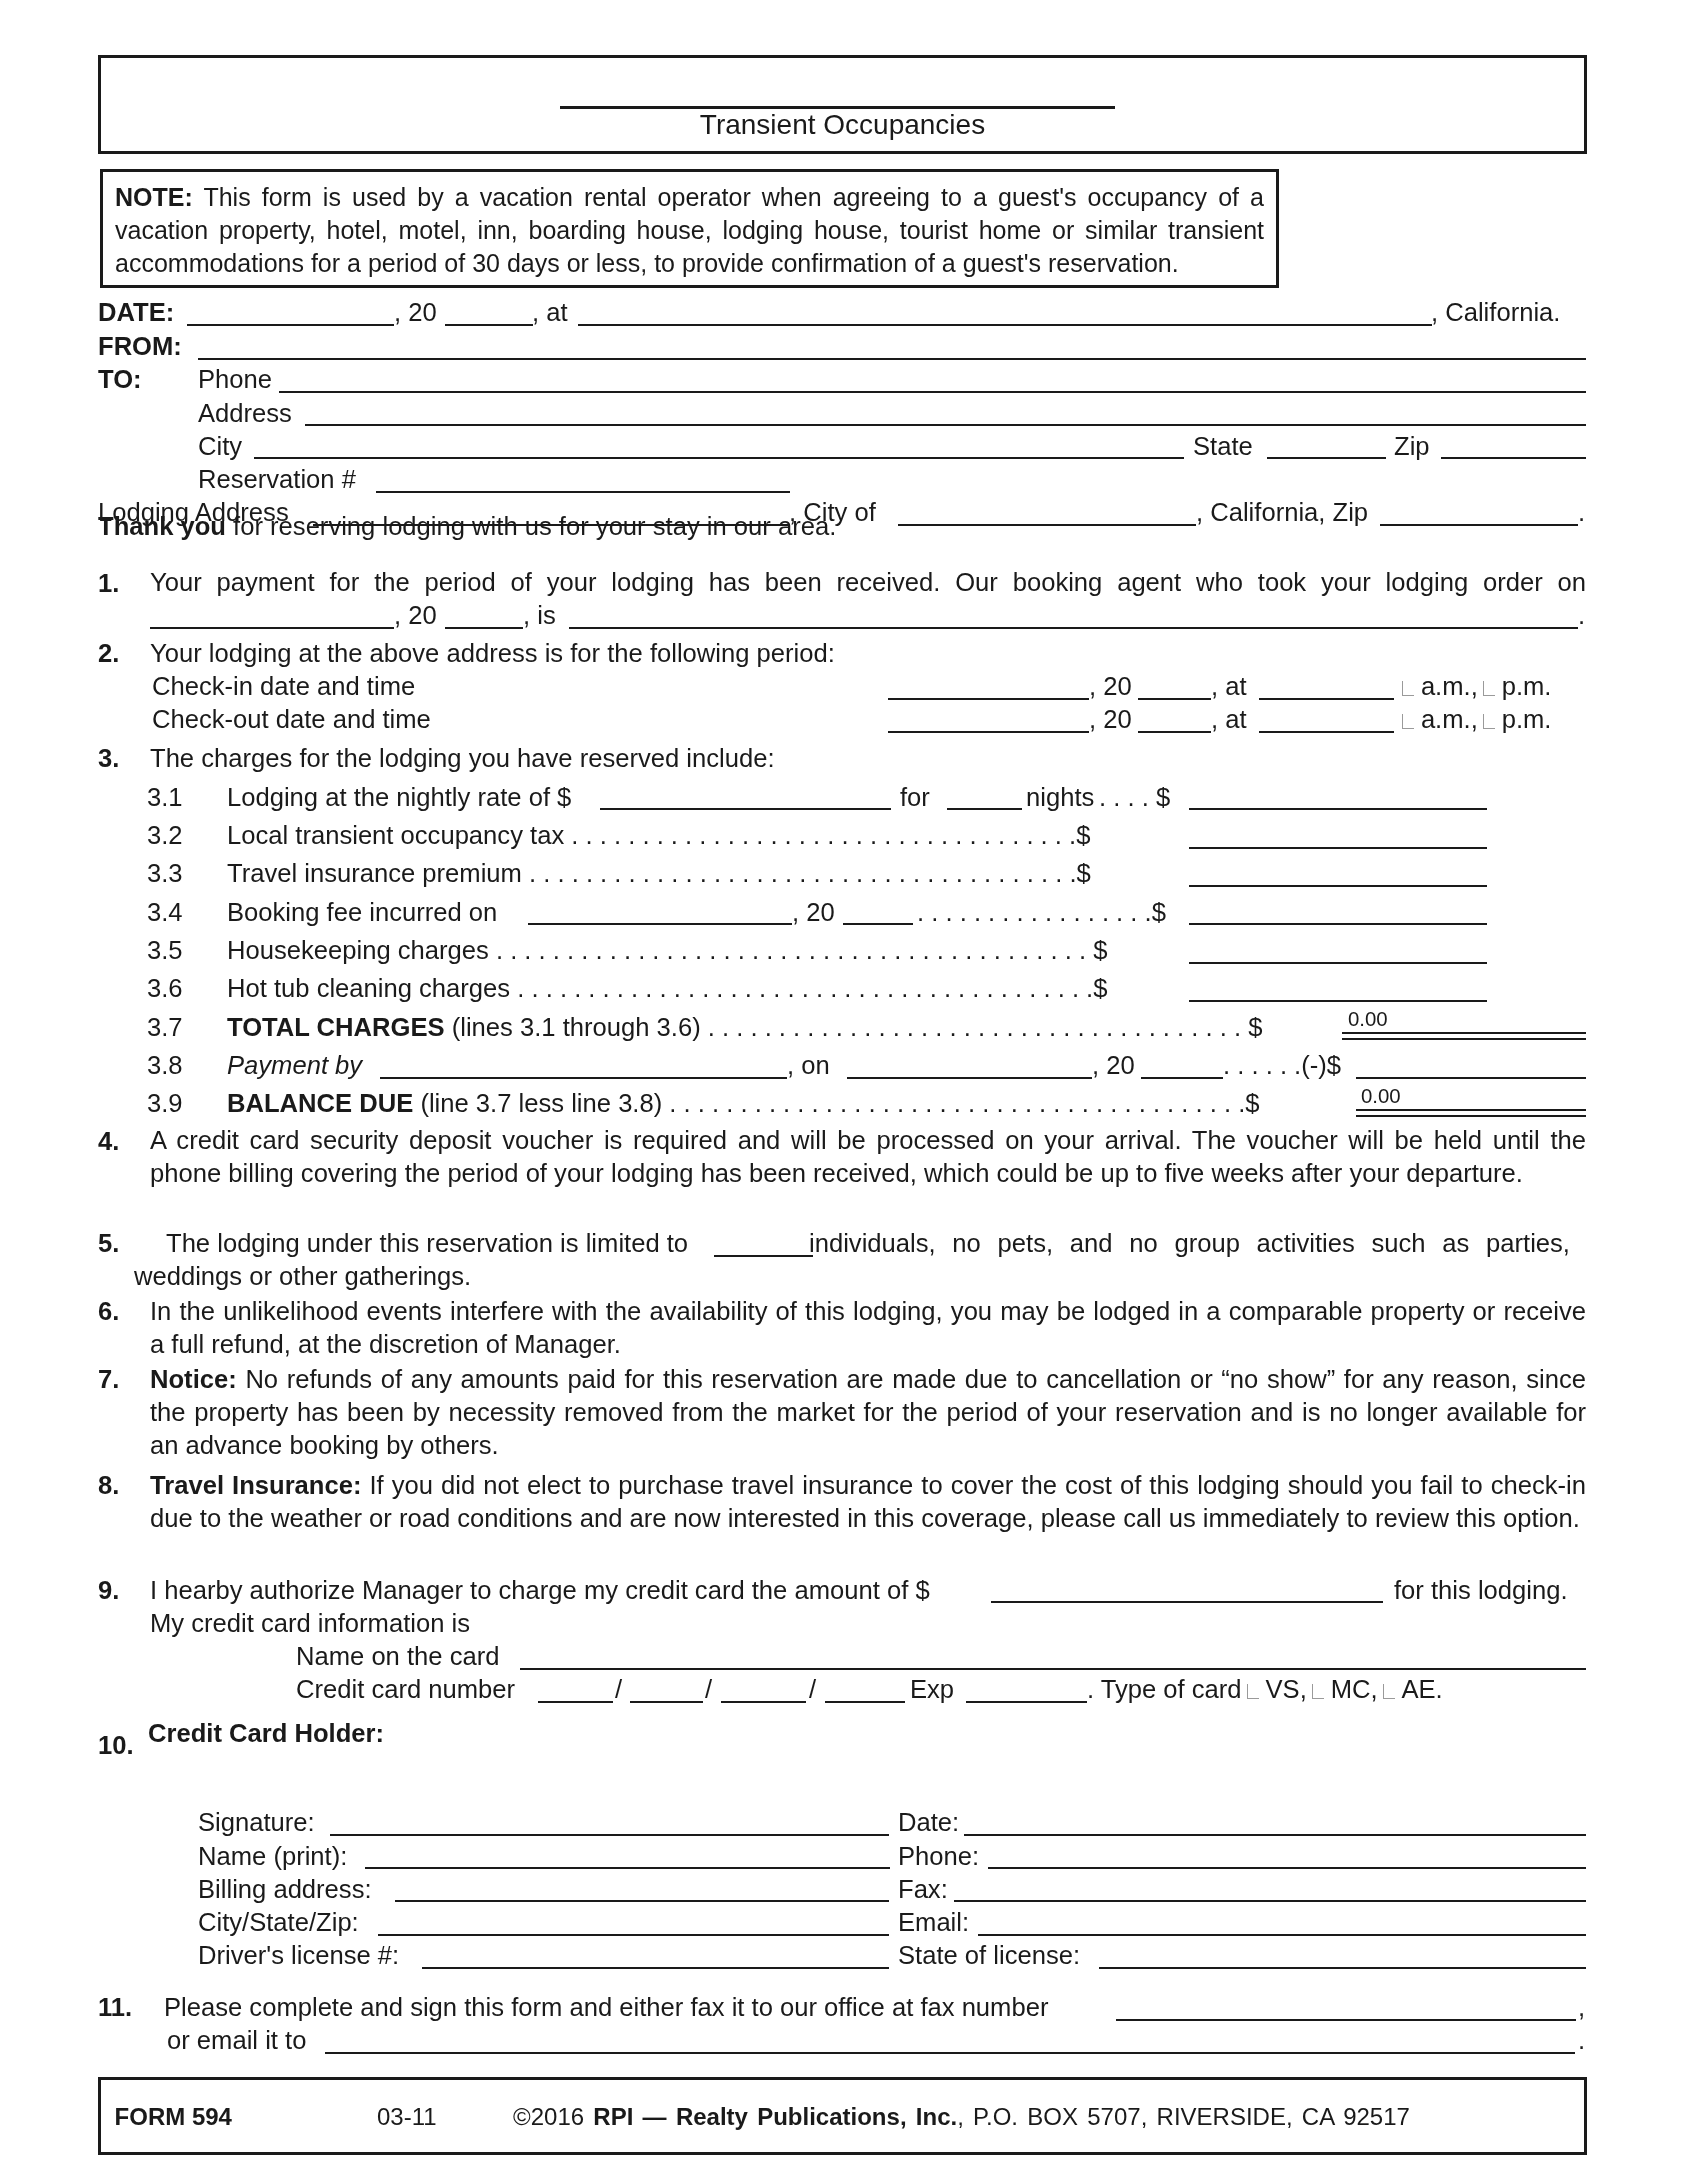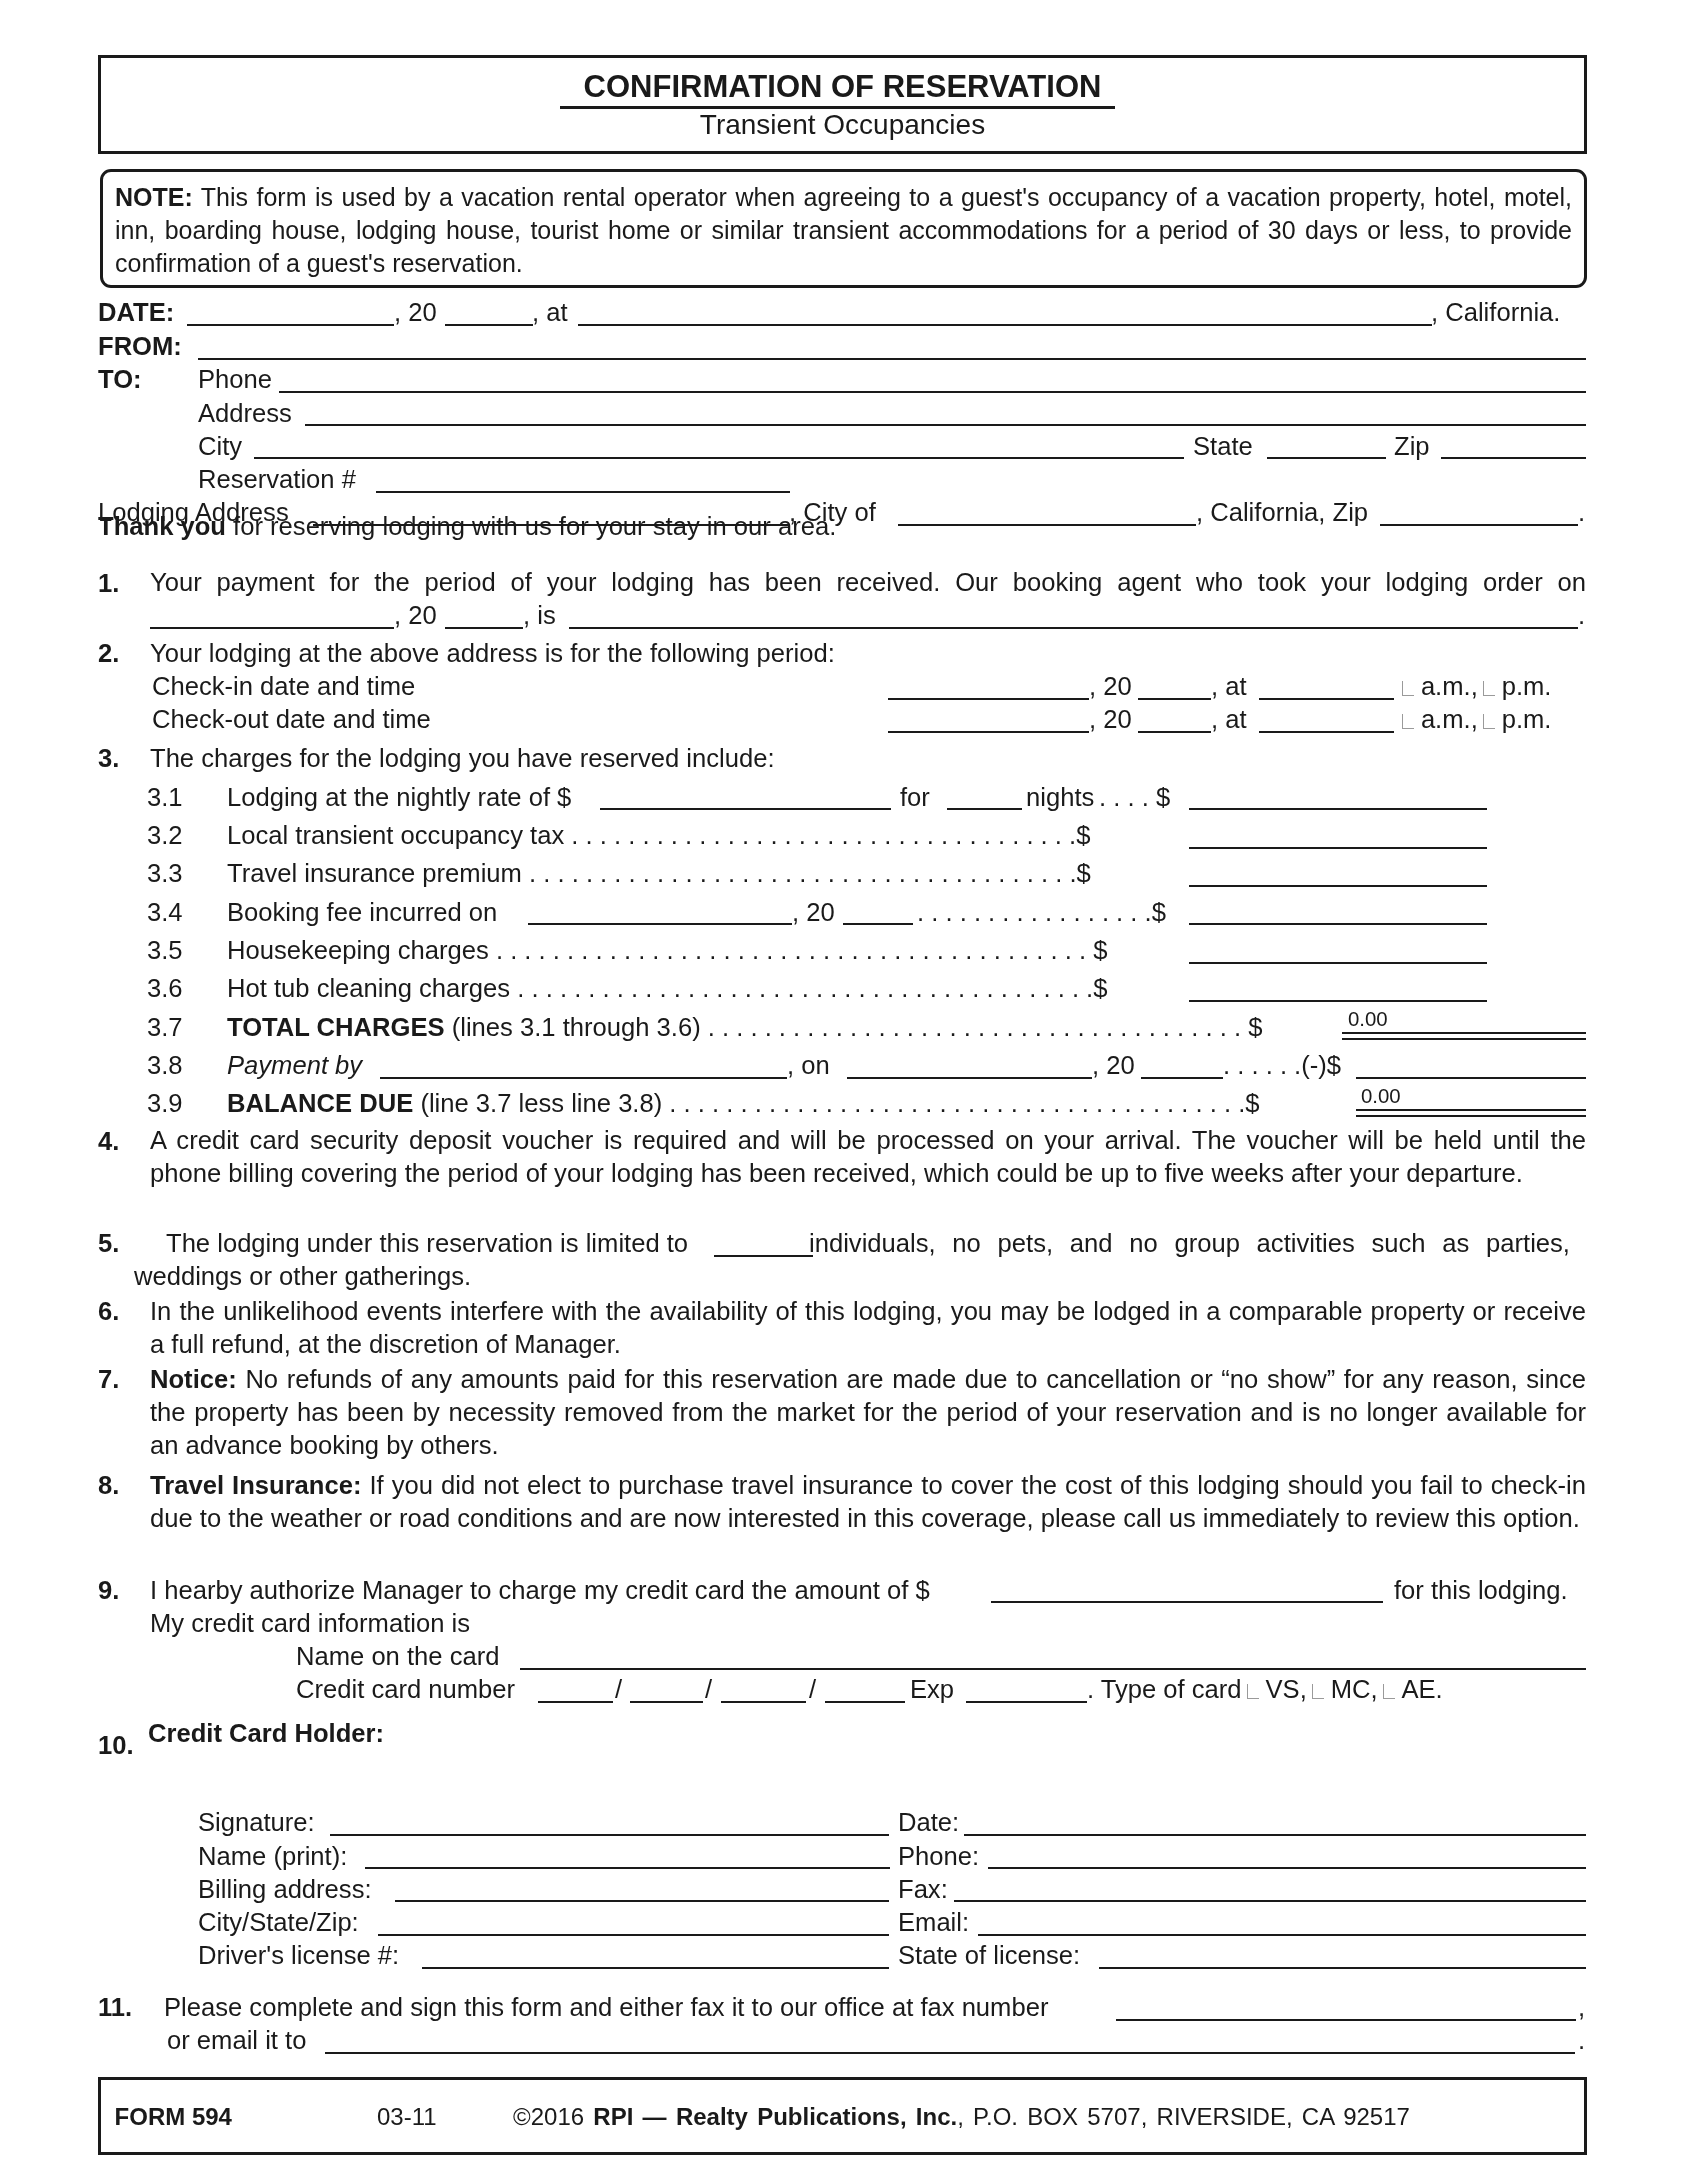--- a/index.html
+++ b/index.html
@@ -17,26 +17,25 @@
   .dline { position: absolute; border-top: 2.6px solid #1a1a1a; border-bottom: 2.6px solid #1a1a1a; height: 7.7px; }
   .txt { position: absolute; white-space: nowrap; line-height: 29px; }
   .chk { display: inline-block; width: 12px; height: 15.3px; border-left: 1.7px solid #9a9a9a; border-bottom: 1.7px solid #9a9a9a; margin: 0 6.8px 0 5.1px; vertical-align: -0.9px; }
   .box { position: absolute; border: 3.4px solid #1a1a1a; }
   .justify { position: absolute; text-align: justify; line-height: 33px; }
 </style>
 </head>
 <body>
 
 <div class="box" style="left:98px; top:55px; width:1489px; height:99px;">
-  <div class="abs b" style="left:0; right:0; top:12px; text-align:center; font-size:31px; line-height:34px;">CONFIRMATION OF RESERVATION</div>
   <div class="abs" style="left:459px; width:555px; top:48px; border-bottom:3.4px solid #1a1a1a;"></div>
   <div class="abs" style="left:0; right:0; top:53px; text-align:center; font-size:28px; line-height:27px;">Transient Occupancies</div>
 </div>
 
-<div class="box" style="left:100px; top:169px; width:1487px; height:119px; padding:8.5px 12px 0 12px;border-radius:11px;">
+<div class="box" style="left:100px; top:169px; width:1179px; height:119px; padding:8.5px 12px 0 12px;">
   <div style="text-align:justify; text-align-last:left; line-height:33px; font-size:25px;">
     <span class="b">NOTE:</span><span> This form is used by a vacation rental operator when agreeing to a guest's occupancy of a vacation property, hotel, motel, inn, boarding house, lodging house, tourist home or similar transient accommodations for a period of 30 days or less, to provide confirmation of a guest's reservation.</span>
   </div>
 </div>
 
 <div class="txt b" style="left:98px; top:298px;">DATE:</div>
 <div class="line" style="left:187px; width:207px; top:324px;"></div>
 <div class="txt" style="left:394px; top:298px;">, 20</div>
 <div class="line" style="left:445px; width:88px; top:324px;"></div>
 <div class="txt" style="left:532px; top:298px;">, at</div>

